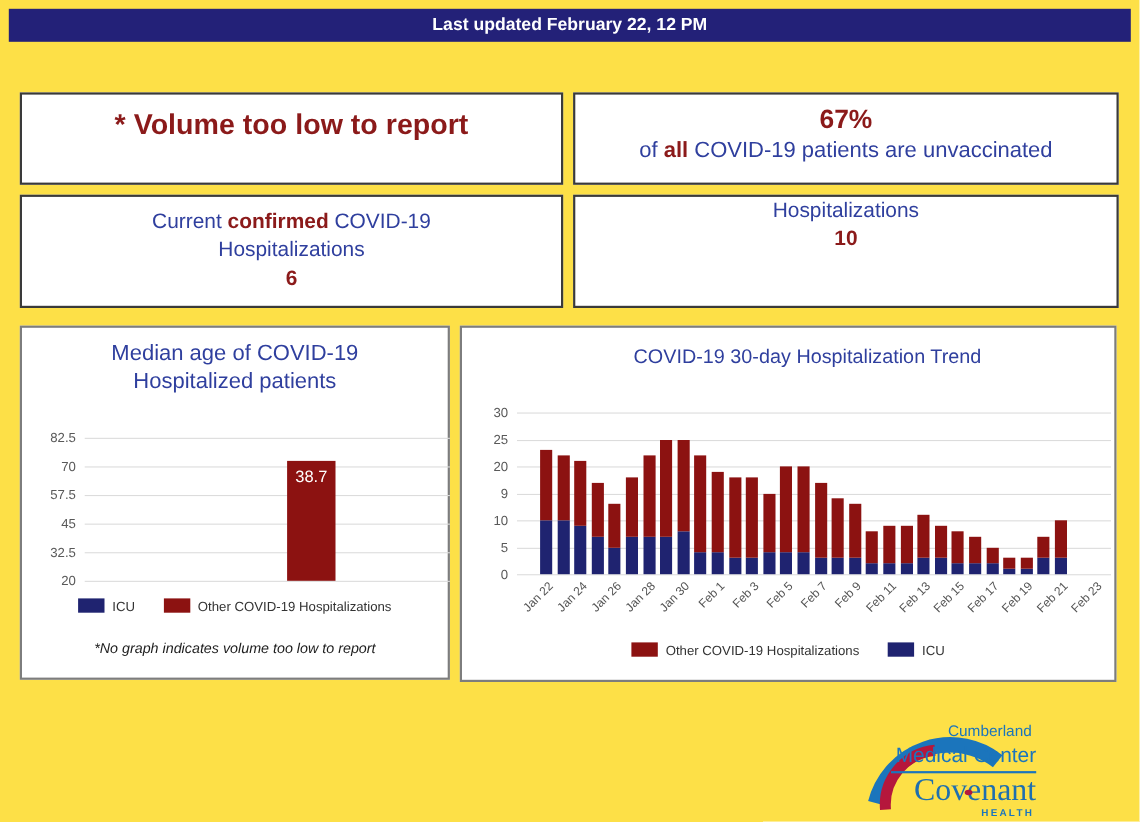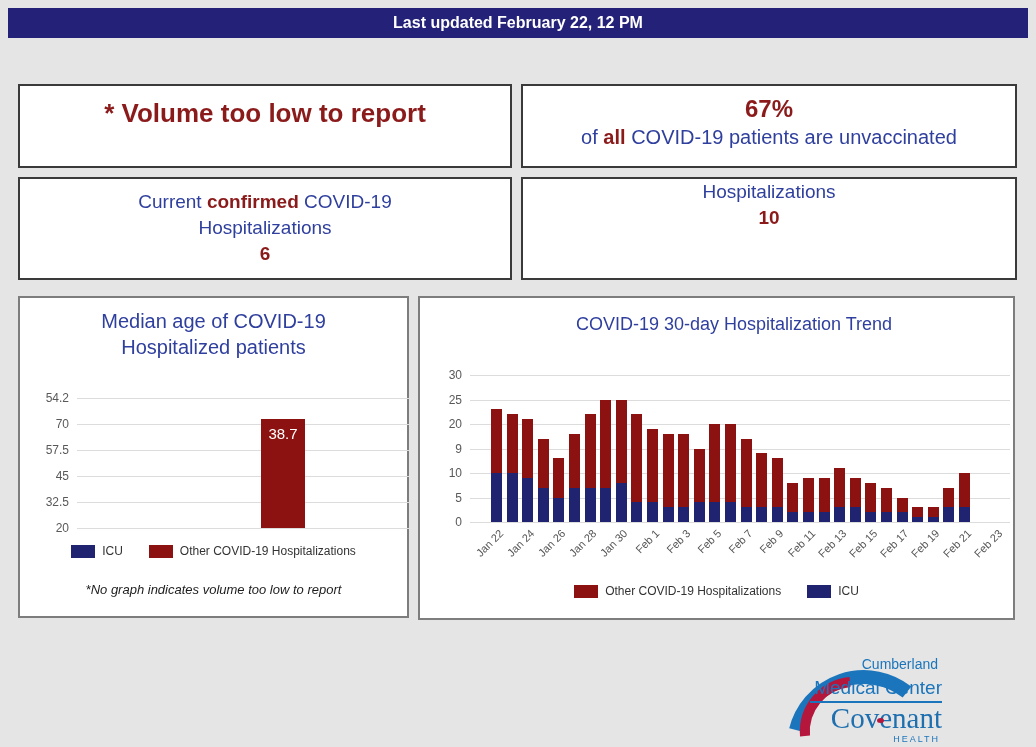--- a/index.html
+++ b/index.html
@@ -1,17 +1,17 @@
 <!DOCTYPE html>
 <html><head>
 <meta charset="utf-8">
 <style>
   html,body{margin:0;padding:0;background:#fff;}
   body{font-family:"Liberation Sans",sans-serif;}
-  #stage{position:relative;width:1036px;height:747px;background:#e5e5e5;overflow:hidden;}
+  #stage{position:relative;width:1036px;height:747px;background:#fde047;overflow:hidden;}
 
   
   .banner{position:absolute;left:8px;top:8px;width:1020px;height:30px;background:#232178;
           color:#fff;font-size:16px;font-weight:600;text-align:center;line-height:30px;}
 
   
   .statbox{position:absolute;background:#fff;border:2px solid #3a3a3a;box-sizing:border-box;text-align:center;}
   .box-volume{left:18px;top:84px;width:494px;height:84px;}
   .box-unvax{left:521px;top:84px;width:496px;height:84px;}
   .box-confirmed{left:18px;top:177px;width:494px;height:103px;}
@@ -40,35 +40,35 @@
   .median-plot .ytick{left:-50px;}
   .trend-plot .ytick{left:-42px;width:34px;}
   .bar-label{position:absolute;left:0;right:0;top:6px;text-align:center;color:#fff;font-size:15px;}
   .trend-xlabel{position:absolute;width:48px;text-align:right;font-size:11px;color:#555;
                 transform:rotate(-45deg);transform-origin:100% 0%;white-space:nowrap;}
 
   .legend-row{position:absolute;left:0;right:0;display:flex;justify-content:center;align-items:center;
               gap:26px;font-size:12px;color:#333;}
   .median-legend{top:246px;}
   .trend-legend{top:286px;}
-  .legend-item{display:flex;align-items:center;gap:7px;}
+  .legend-item{display:flex;gap:7px;}
   .swatch{display:inline-block;width:24px;height:13px;}
   .median-note{position:absolute;left:0;right:0;top:284px;text-align:center;
                font-size:13px;font-style:italic;color:#1c1c1c;}
 
   
   .logo{position:absolute;left:788px;top:630px;width:160px;height:117px;}
   .logo svg{position:absolute;left:0;top:0;}
   .logo-line1{position:absolute;right:10px;top:26px;font-size:14px;color:#1B75BC;}
   .logo-line2{position:absolute;right:6px;top:47px;font-size:19px;color:#1B75BC;}
   .logo-rule{position:absolute;left:22px;right:6px;top:71px;height:2px;background:#1B75BC;}
   .logo-brand{position:absolute;right:6px;top:72px;font-family:"Liberation Serif",serif;
               font-size:29px;color:#1E6FAF;}
   .cov-dot{position:absolute;right:58px;top:16px;width:7px;height:5px;background:#B5173C;border-radius:50%;}
-  .logo-sub{position:absolute;right:8px;top:104px;font-size:9px;font-weight:normal;
+  .logo-sub{position:absolute;right:8px;top:104px;font-size:9px;font-weight:bold;
             letter-spacing:2px;color:#1B75BC;padding-left:46px;}
 </style>
 </head>
 <body>
 
 <div id="stage">
 
   <div class="banner">
     <span>Last updated February 22, 12 PM</span>
   </div>
@@ -100,21 +100,21 @@
         <div class="ytick" style="top: 122px;">20</div>
         <div class="gridline" style="top: 104px;"></div>
         <div class="ytick" style="top: 96px;">32.5</div>
         <div class="gridline" style="top: 78px;"></div>
         <div class="ytick" style="top: 70px;">45</div>
         <div class="gridline" style="top: 52px;"></div>
         <div class="ytick" style="top: 44px;">57.5</div>
         <div class="gridline" style="top: 26px;"></div>
         <div class="ytick" style="top: 18px;">70</div>
         <div class="gridline" style="top: 0px;"></div>
-        <div class="ytick" style="top: -8px;">54.2</div>
+        <div class="ytick" style="top: -8px;">82.5</div>
         <div class="" style="position: absolute; left: 184px; width: 44px; top: 20.8px; height: 109.2px; background: rgb(140, 18, 17);">
           <div class="bar-label">38.7</div>
         </div>
       </div>
     <div class="legend-row median-legend">
         <div class="legend-item">
           <div class="swatch" style="background: rgb(31, 35, 112);"></div>
           <div class="">ICU</div>
         </div>
         <div class="legend-item">

